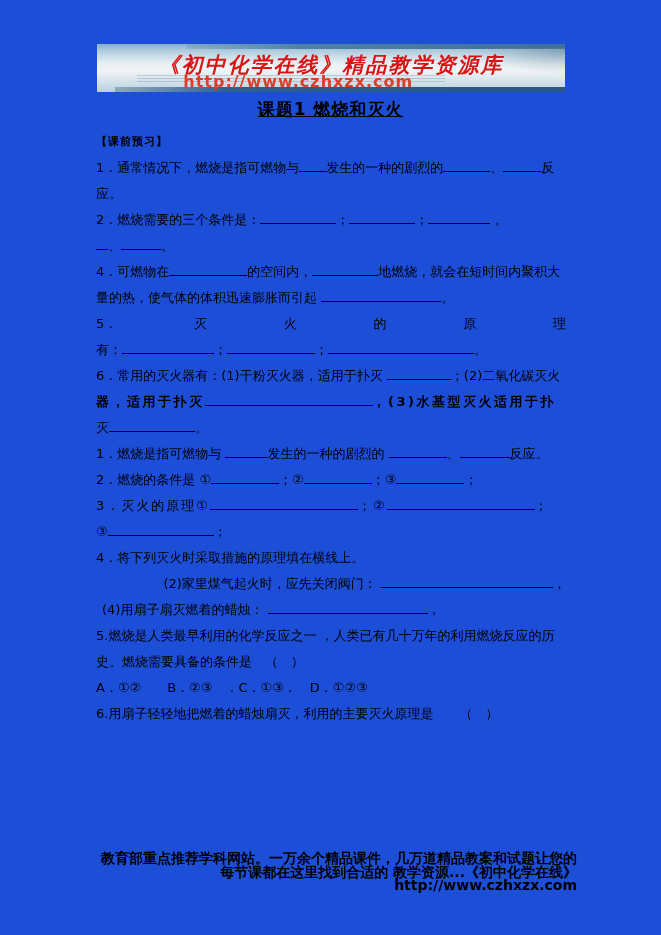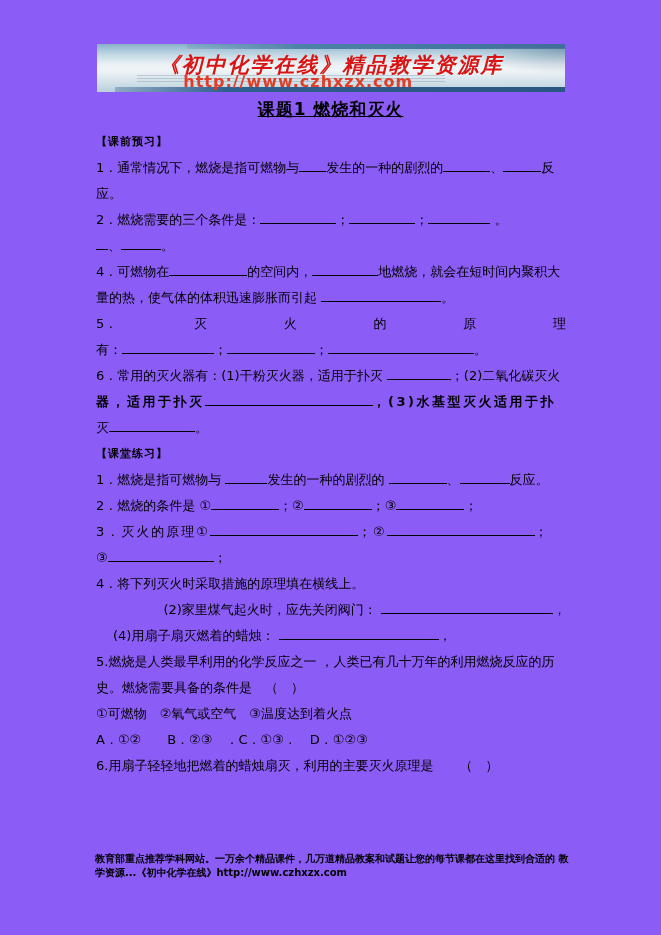--- a/index.html
+++ b/index.html
@@ -1,17 +1,17 @@
 <!DOCTYPE html>
 <html><head>
 <meta charset="utf-8">
 <style>
   html,body{margin:0;padding:0;background:#888;}
   .page{
-    position:relative;width:661px;height:935px;background:#8b5cf6;
+    position:relative;width:661px;height:935px;background:#1d4ed8;
     font-family:"DejaVu Sans","Liberation Sans",sans-serif;
     color:#111;overflow:hidden;margin:0 auto;
   }
   
   .banner{
     position:absolute;left:97px;top:44px;width:468px;height:48px;
     background:linear-gradient(180deg,#86afc8 0%,#a9c8da 12%,#c6dbe6 24%,
       #e9f0f4 42%,#f0f4f6 55%,#e0eaef 68%,#cfdfe8 82%,#b9cfdb 100%);
     overflow:hidden;
   }
@@ -61,21 +61,21 @@
   }
   .line.spread{
     display:flex;justify-content:space-between;align-items:baseline;
   }
   .blank{
     display:inline-block;height:14px;border-bottom:1px solid #000;
   }
   
   .footer{
     position:absolute;left:95px;top:852px;width:482px;
-    font-size:10px;font-weight:bold;line-height:13.5px;color:#000;
+    font-size:14px;font-weight:bold;line-height:13.5px;color:#000;text-align:right;
   }
   .footer .url{font-weight:bold;}
 </style>
 </head>
 <body>
 
 <div class="page">
 
   <div class="banner">
     <div class="strip-top"></div>
@@ -104,31 +104,29 @@
           <span class="txt">的</span>
           <span class="txt">原</span>
           <span class="txt">理</span>
         </div>
         <div class="line"><span class="txt">有：</span><span class="blank" style="width: 92px;"></span><span class="txt">；</span><span class="blank" style="width: 88px;"></span><span class="txt">；</span><span class="blank" style="width: 146px;"></span><span class="txt">。</span></div>
         <div class="line"><span class="txt">6．常用的灭火器有：(1)干粉灭火器，适用于扑灭 </span><span class="blank" style="width: 64px;"></span><span class="txt">；(2)二氧化碳灭火</span></div>
         <div class="line" style="letter-spacing: 2.5px; font-weight: bold;"><span class="txt">器，适用于扑灭</span><span class="blank" style="width: 168px;"></span><span class="txt">，(3)水基型灭火适用于扑</span></div>
         <div class="line"><span class="txt">灭</span><span class="blank" style="width: 86px;"></span><span class="txt">。</span></div>
       </div>
       <div>
-        <div class="sec-heading">【课堂练习】</div>
         <div class="line"><span class="txt">1．燃烧是指可燃物与 </span><span class="blank" style="width: 42px;"></span><span class="txt">发生的一种的剧烈的 </span><span class="blank" style="width: 58px;"></span><span class="txt">、</span><span class="blank" style="width: 50px;"></span><span class="txt">反应。</span></div>
         <div class="line"><span class="txt">2．燃烧的条件是 ①</span><span class="blank" style="width: 68px;"></span><span class="txt">；②</span><span class="blank" style="width: 68px;"></span><span class="txt">；③</span><span class="blank" style="width: 68px;"></span><span class="txt">；</span></div>
         <div class="line" style="letter-spacing: 2px;"><span class="txt">3．灭火的原理①</span><span class="blank" style="width: 148px;"></span><span class="txt">；②</span><span class="blank" style="width: 148px;"></span><span class="txt">；</span></div>
         <div class="line"><span class="txt">③</span><span class="blank" style="width: 106px;"></span><span class="txt">；</span></div>
         <div class="line"><span class="txt">4．将下列灭火时采取措施的原理填在横线上。</span></div>
         <div class="line" style="padding-left: 6px; text-align: right;"><span class="txt">(2)家里煤气起火时，应先关闭阀门： </span><span class="blank" style="width: 172px;"></span><span class="txt">，</span></div>
-        <div class="line" style="padding-left: 6px; margin-left: 11px;"><span class="txt">(4)用扇子扇灭燃着的蜡烛： </span><span class="blank" style="width: 160px;"></span><span class="txt">，</span></div>
+        <div class="line" style="padding-left: 6px;"><span class="txt">(4)用扇子扇灭燃着的蜡烛： </span><span class="blank" style="width: 160px;"></span><span class="txt">，</span></div>
         <div class="line"><span class="txt">5.燃烧是人类最早利用的化学反应之一 ，人类已有几十万年的利用燃烧反应的历</span></div>
         <div class="line"><span class="txt">史。燃烧需要具备的条件是　（　）</span></div>
-        <div class="line"><span class="txt">①可燃物　②氧气或空气　③温度达到着火点</span></div>
         <div class="line"><span class="txt">A．①②　　B．②③　．C．①③．　D．①②③</span></div>
         <div class="line"><span class="txt">6.用扇子轻轻地把燃着的蜡烛扇灭，利用的主要灭火原理是　　（　）</span></div>
       </div>
     </div>
 
   <div class="footer">
     <span>教育部重点推荐学科网站。一万余个精品课件，几万道精品教案和试题让您的每节课都在这里找到合适的</span>
     <span>教学资源...《初中化学在线》</span><span class="url">http://www.czhxzx.com</span>
   </div>
 

